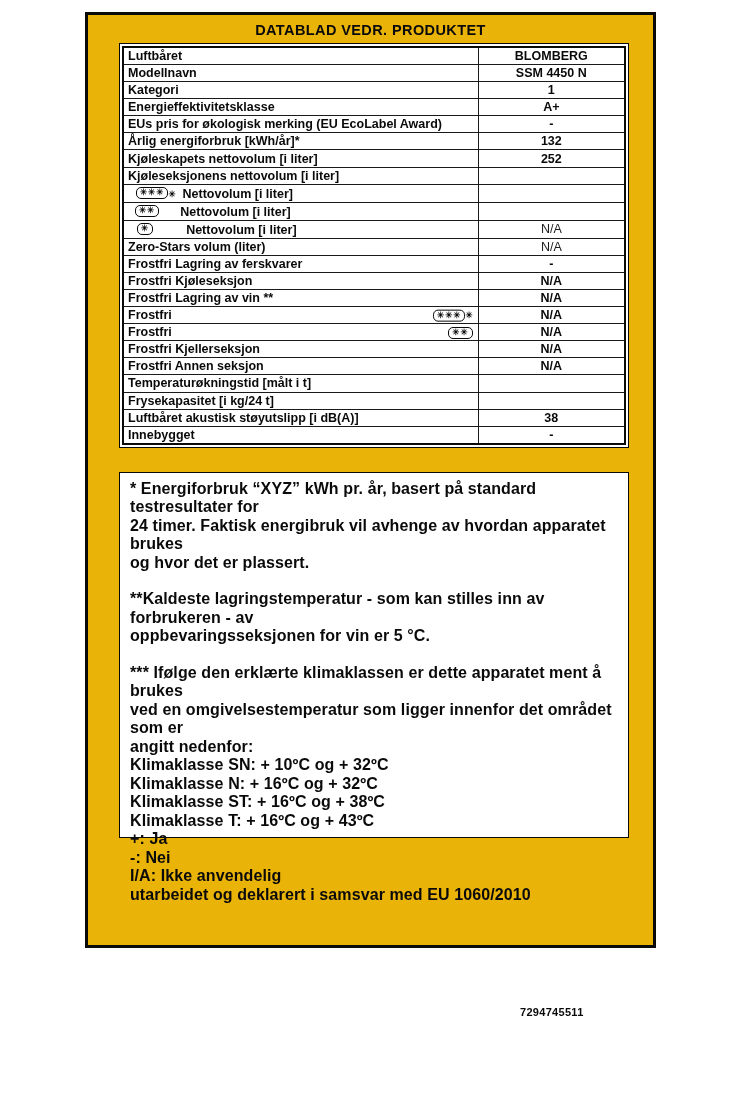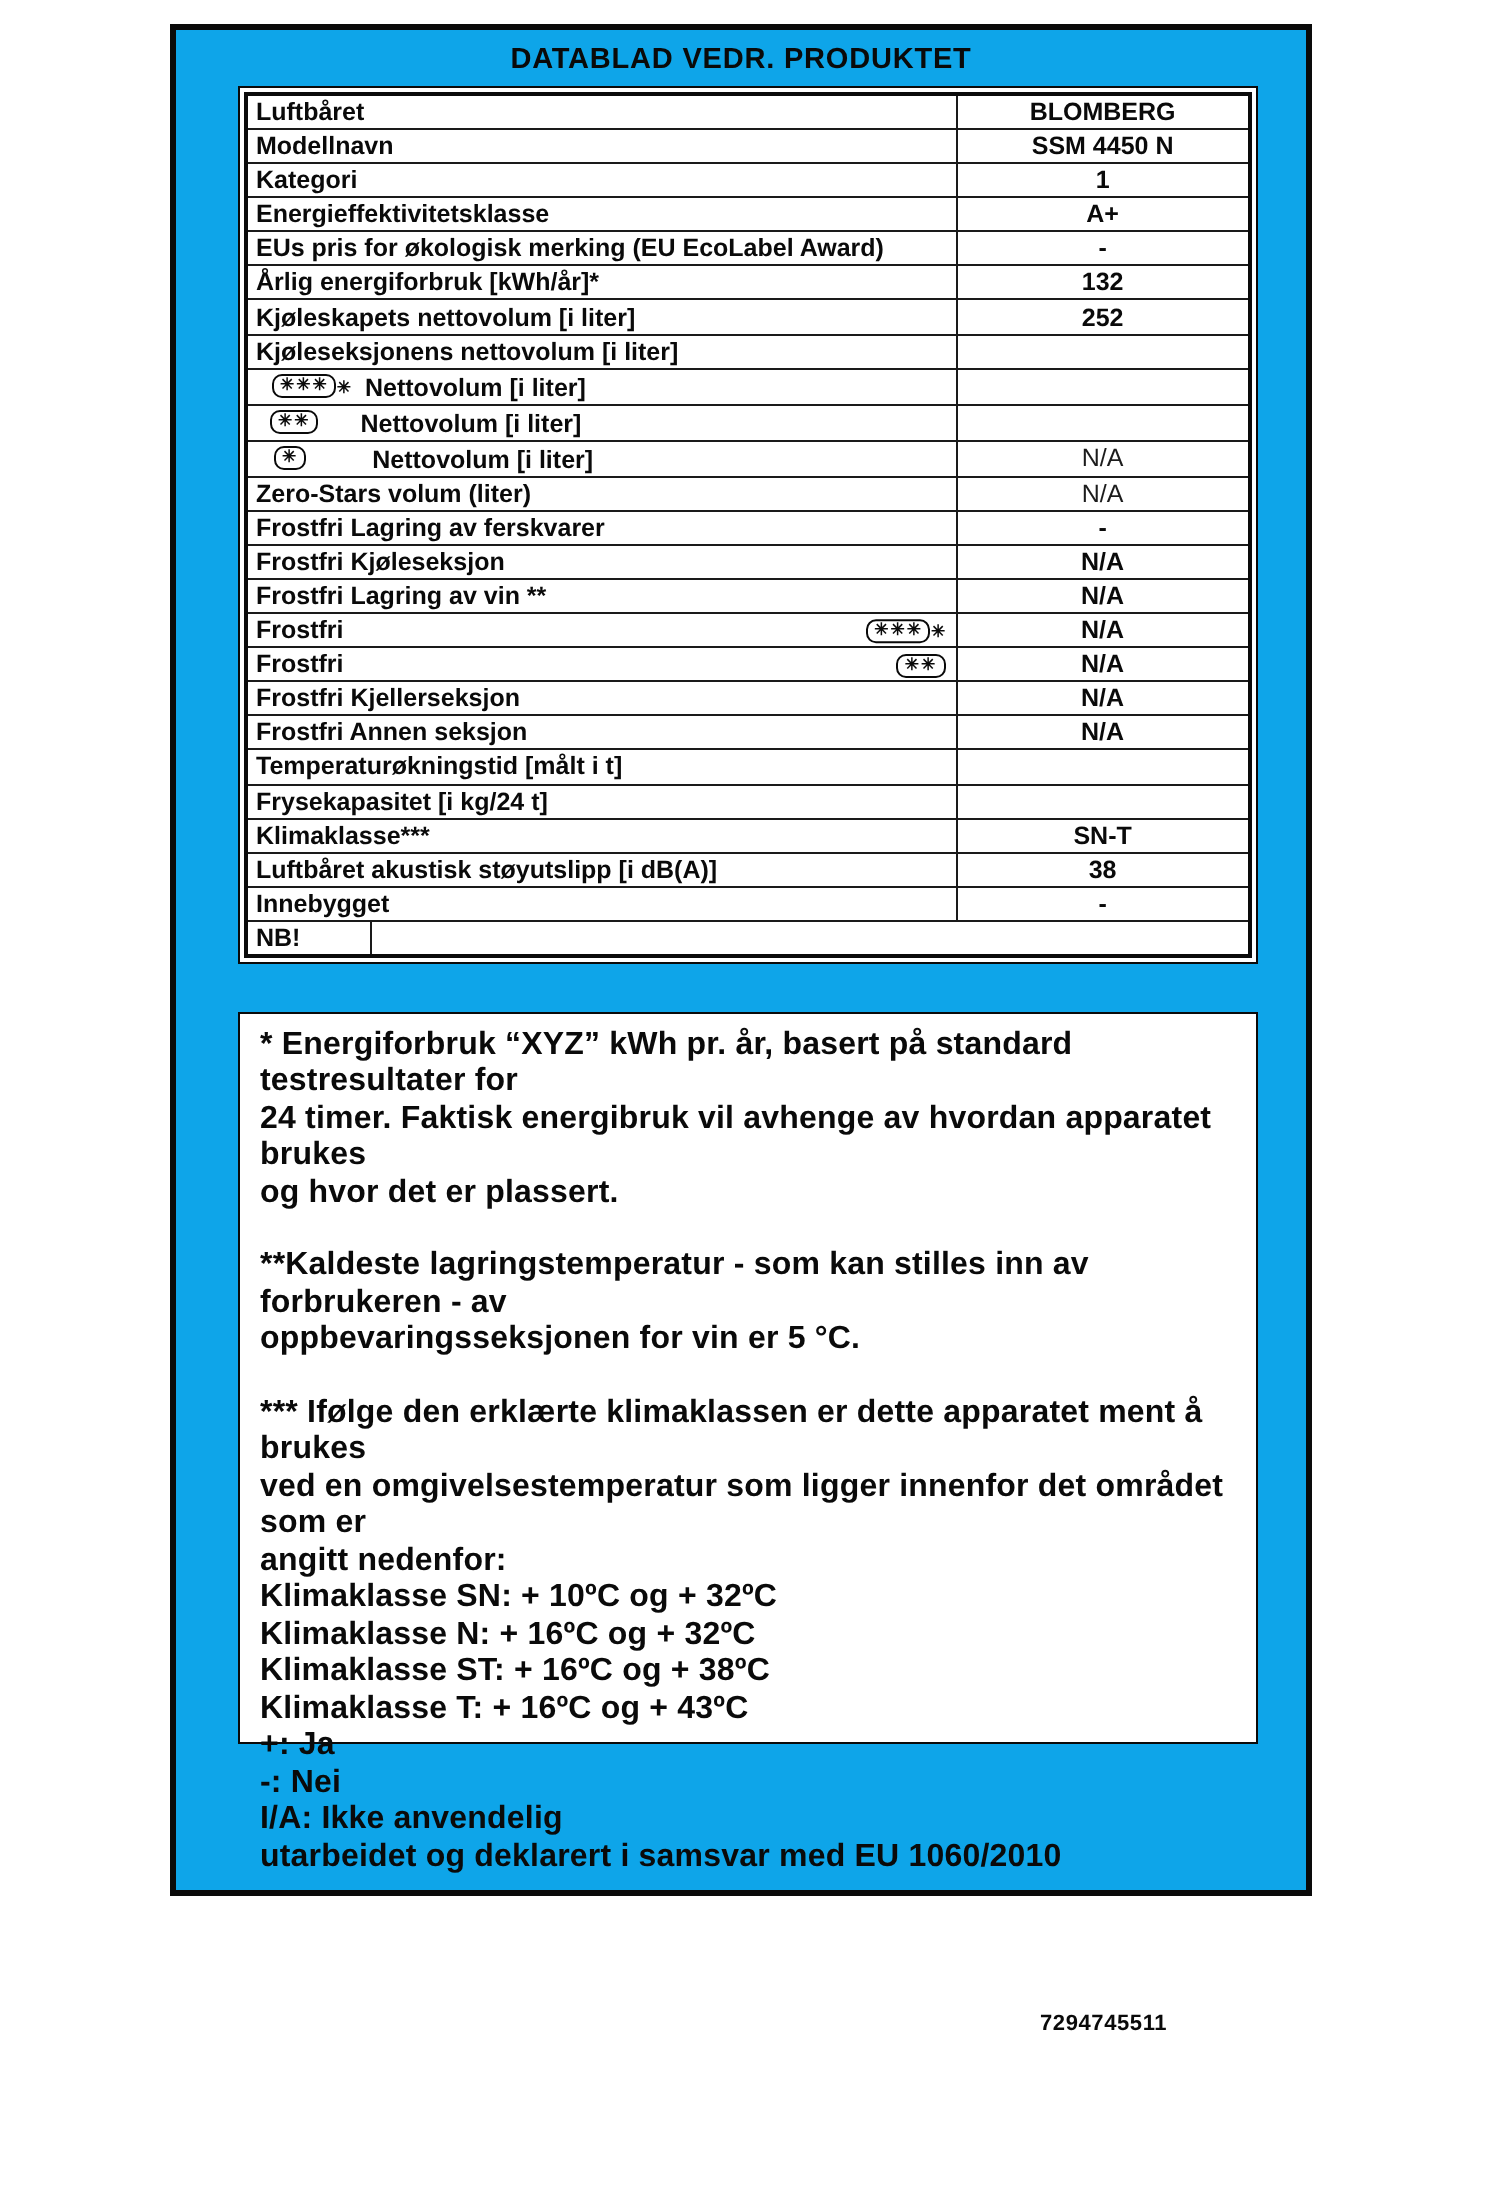--- a/index.html
+++ b/index.html
@@ -2,21 +2,21 @@
 <html><head>
 <meta charset="utf-8">
 <style>
   * { margin:0; padding:0; box-sizing:border-box; }
   html,body { width:750px; height:1100px; background:#ffffff; overflow:hidden;
               font-family:"Liberation Sans", sans-serif; color:#0a0a0a; }
   .canvas { position:relative; width:750px; height:1100px; background:#ffffff; }
 
   .page-frame {
     position:absolute; left:85px; top:12px; width:571px; height:936px;
-    border:3px solid #0a0a0a; background:#0ea5e9;
+    border:3px solid #0a0a0a; background:#eab308;
   }
 
   .doc-title {
     margin-top:7px; text-align:center;
     font-size:14.5px; font-weight:bold; letter-spacing:0.4px;
   }
 
   .box-wrap {                 
     width:510px; margin-left:31px; border:1.5px solid #0a0a0a; padding:2px;
     background:#ffffff;
@@ -157,34 +157,26 @@
             </tr>
             <tr>
               <td class="lbl" colspan="2"><span>Temperaturøkningstid [målt i t]</span></td>
               <td class="val"></td>
             </tr>
             <tr>
               <td class="lbl" colspan="2"><span>Frysekapasitet [i kg/24 t]</span></td>
               <td class="val"></td>
             </tr>
             <tr>
-              <td class="lbl" colspan="2"><span>Klimaklasse***</span></td>
-              <td class="val">SN-T</td>
-            </tr>
-            <tr>
               <td class="lbl" colspan="2"><span>Luftbåret akustisk støyutslipp [i dB(A)]</span></td>
               <td class="val">38</td>
             </tr>
             <tr>
               <td class="lbl" colspan="2"><span>Innebygget</span></td>
               <td class="val">-</td>
-            </tr>
-            <tr>
-              <td class="lbl nb-label">NB!</td>
-              <td class="nb-rest" colspan="2"></td>
             </tr>
           </tbody>
       </table>
     </div>
 
     <div class="box-wrap notes-wrap">
       <div class="notes-inner">
           <div class="note-para">* Energiforbruk “XYZ” kWh pr. år, basert på standard testresultater for
 24 timer. Faktisk energibruk vil avhenge av hvordan apparatet brukes
 og hvor det er plassert.</div>

